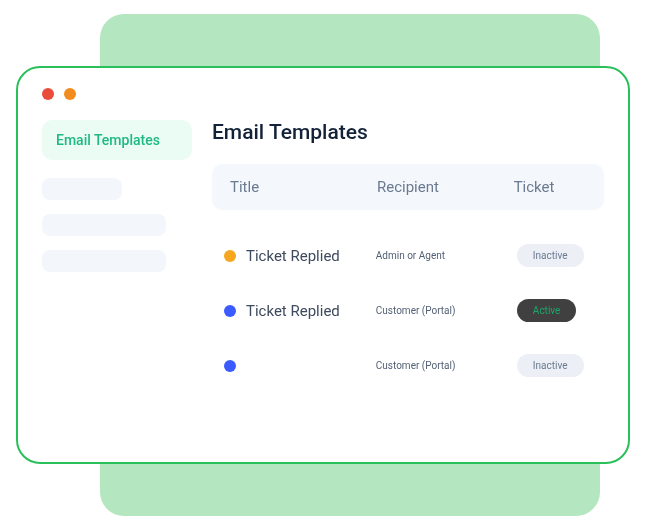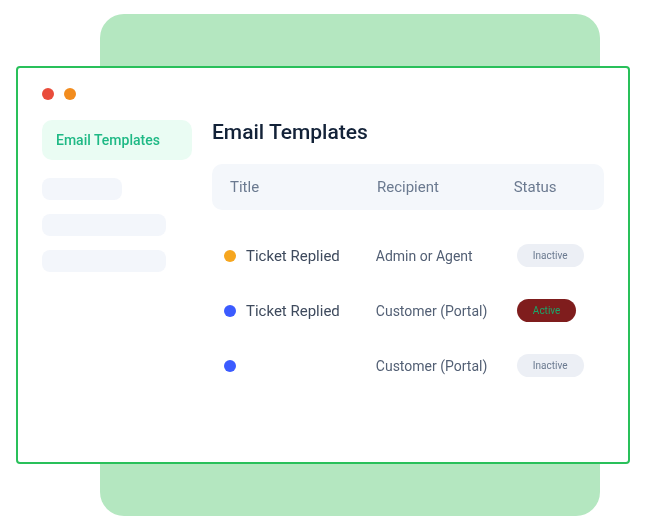--- a/index.html
+++ b/index.html
@@ -21,21 +21,21 @@
       border-radius: 24px;
     }
     .window {
       position: absolute;
       left: 16px;
       top: 66px;
       width: 614px;
       height: 398px;
       background: #fff;
       border: 2px solid #29c05a;
-      border-radius: 4px;
+      border-radius: 24px;
       padding: 20px 24px 40px 24px;
     }
     .window-controls {
       display: flex;
       gap: 10px;
       margin-bottom: 20px;
     }
     .ctl { width: 12px; height: 12px; border-radius: 50%; }
     .ctl.red { background: #e94c3b; }
     .ctl.orange { background: #f28c1e; }
@@ -80,33 +80,33 @@
       color: #6b7a90;
       font-size: 15px;
       margin-bottom: 18px;
     }
     .data-row {
       padding: 16px 12px;
       font-size: 15px;
       color: #3e4a5d;
     }
     .cell-title { display: flex; align-items: center; gap: 10px; white-space: nowrap; }
-    .cell-recipient { color: #525f74; white-space: nowrap; font-size: 14px; }
+    .cell-recipient { color: #525f74; white-space: nowrap; font-size: 10px; }
     .dot { width: 12px; height: 12px; border-radius: 50%; flex-shrink: 0; }
     .dot.orange { background: #f6a61f; }
     .dot.blue { background: #3b5bff; }
     .badge {
       display: inline-block;
       padding: 6px 16px;
       border-radius: 18px;
       font-size: 10px;
       text-align: center;
     }
     .badge.inactive { background: #eceff5; color: #6b7a90; }
-    .badge.active { background: #7f1d1d; color: #1aa86a; text-align: right; }
+    .badge.active { background: #404040; color: #1aa86a; text-align: right; }
     .status-cell { display: flex; justify-content: flex-start; }
   </style>
 </head>
 <body>
 
 <div class="bg-card"></div>
 
 <div class="window">
   <div class="window-controls">
     <span class="ctl red"></span>
@@ -122,21 +122,21 @@
       <div class="sidebar-placeholder ph2"></div>
       <div class="sidebar-placeholder ph2"></div>
     </div>
 
     <div class="main">
       <h1 class="page-title">Email Templates</h1>
 
       <div class="head-row">
         <span>Title</span>
         <span>Recipient</span>
-        <span>Status</span>
+        <span>Ticket</span>
       </div>
 
       <div id="rows">
           <div class="data-row">
             <div class="cell-title">
               <span class="dot orange"></span>
               <span>Ticket Replied</span>
             </div>
             <div class="cell-recipient">Admin or Agent</div>
             <div class="status-cell">

